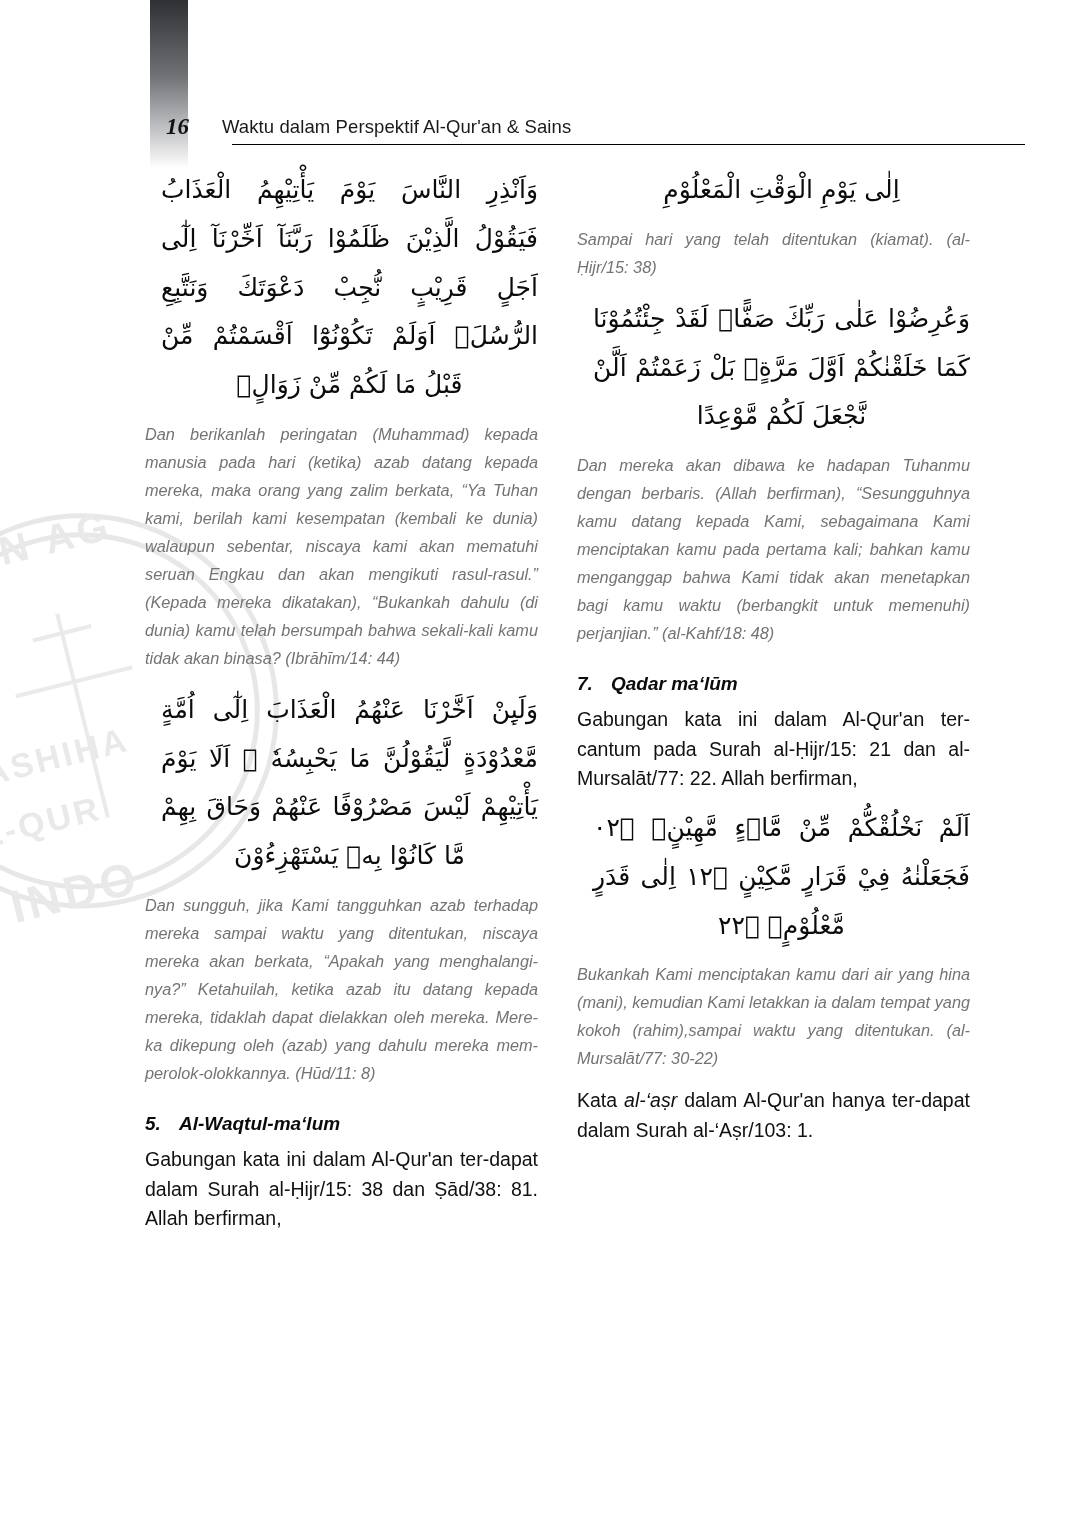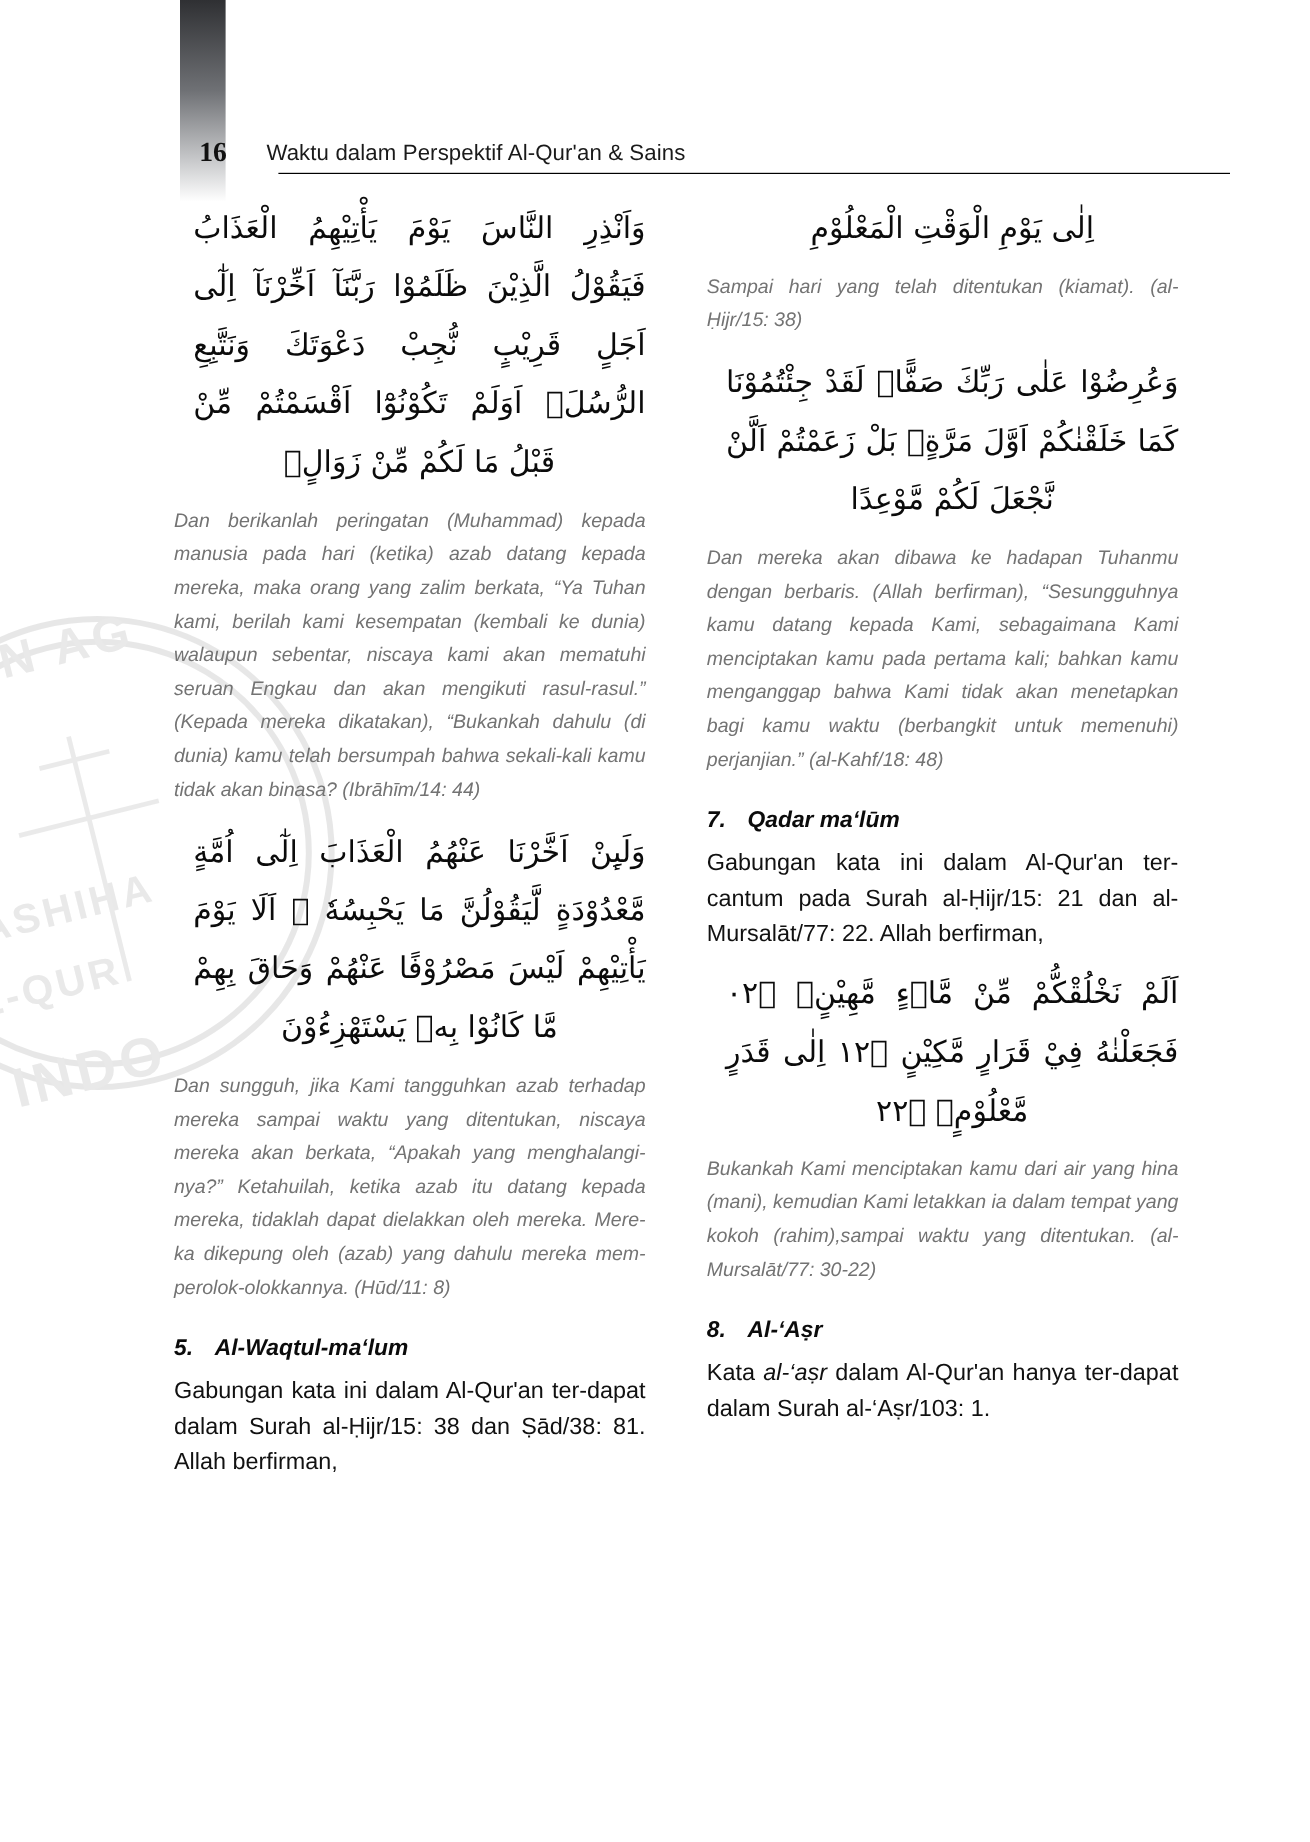--- a/index.html
+++ b/index.html
@@ -45,20 +45,21 @@
     height: 46px;
   }
   .page-number {
     position: absolute;
     left: 16px;
     top: 14px;
     font-family: "Liberation Serif", serif;
     font-weight: bold;
     font-size: 23px;
     color: #111;
+    font-style: italic;
   }
   .header-title {
     position: absolute;
     left: 72px;
     top: 16px;
     font-family: Liberation Sans, sans-serif;
     font-size: 18.5px;
     color: #1a1a1a;
     letter-spacing: 0.1px;
   }
@@ -76,21 +77,21 @@
     left: 0;
     top: 160px;
     width: 1092px;
   }
   .col {
     position: absolute;
     top: 0;
     width: 393px;
   }
   .col-left { left: 145px; }
-  .col-right { left: 589px; }
+  .col-right { left: 577px; }
 
   .arabic {
     direction: rtl;
     text-align: center;
     font-family: "DejaVu Sans", "Liberation Serif", serif;
     font-size: 25px;
     line-height: 1.95;
     color: #0b0b0b;
     margin: 6px 0 10px 16px;
     unicode-bidi: bidi-override;
@@ -188,20 +189,17 @@
     <div class="trans">Dan mereka akan dibawa ke hadapan Tuhanmu dengan berbaris. (Allah berfirman), “Sesungguhnya kamu datang kepada Kami, sebagaimana Kami menciptakan kamu pada pertama kali; bahkan kamu menganggap bahwa Kami tidak akan menetapkan bagi kamu waktu (berbangkit untuk memenuhi) perjanjian.” (al-Kahf/18: 48)</div>
 
     <h3 class="section">
       <span class="num">7.</span><span>Qadar ma‘lūm</span>
     </h3>
     <p class="body just">Gabungan kata ini dalam Al-Qur'an ter-cantum pada Surah al-Ḥijr/15: 21 dan al-Mursalāt/77: 22. Allah berfirman,</p>
 
     <div class="arabic rtl-justify">اَلَمْ نَخْلُقْكُّمْ مِّنْ مَّاۤءٍ مَّهِيْنٍۙ ۝٢٠ فَجَعَلْنٰهُ فِيْ قَرَارٍ مَّكِيْنٍ ۝٢١ اِلٰى قَدَرٍ مَّعْلُوْمٍۙ ۝٢٢</div>
     <div class="trans">Bukankah Kami menciptakan kamu dari air yang hina (mani), kemudian Kami letakkan ia dalam tempat yang kokoh (rahim),sampai waktu yang ditentukan. (al-Mursalāt/77: 30-22)</div>
 
-    <h3 class="section">
-      <span class="num">8.</span><span>Al-‘Aṣr</span>
-    </h3>
     <p class="body just">
       <span>Kata </span><em>al-‘aṣr</em><span> dalam Al-Qur'an hanya ter-dapat dalam Surah al-‘Aṣr/103: 1.</span>
     </p>
   </div>
 </div>
 
 </body></html>

